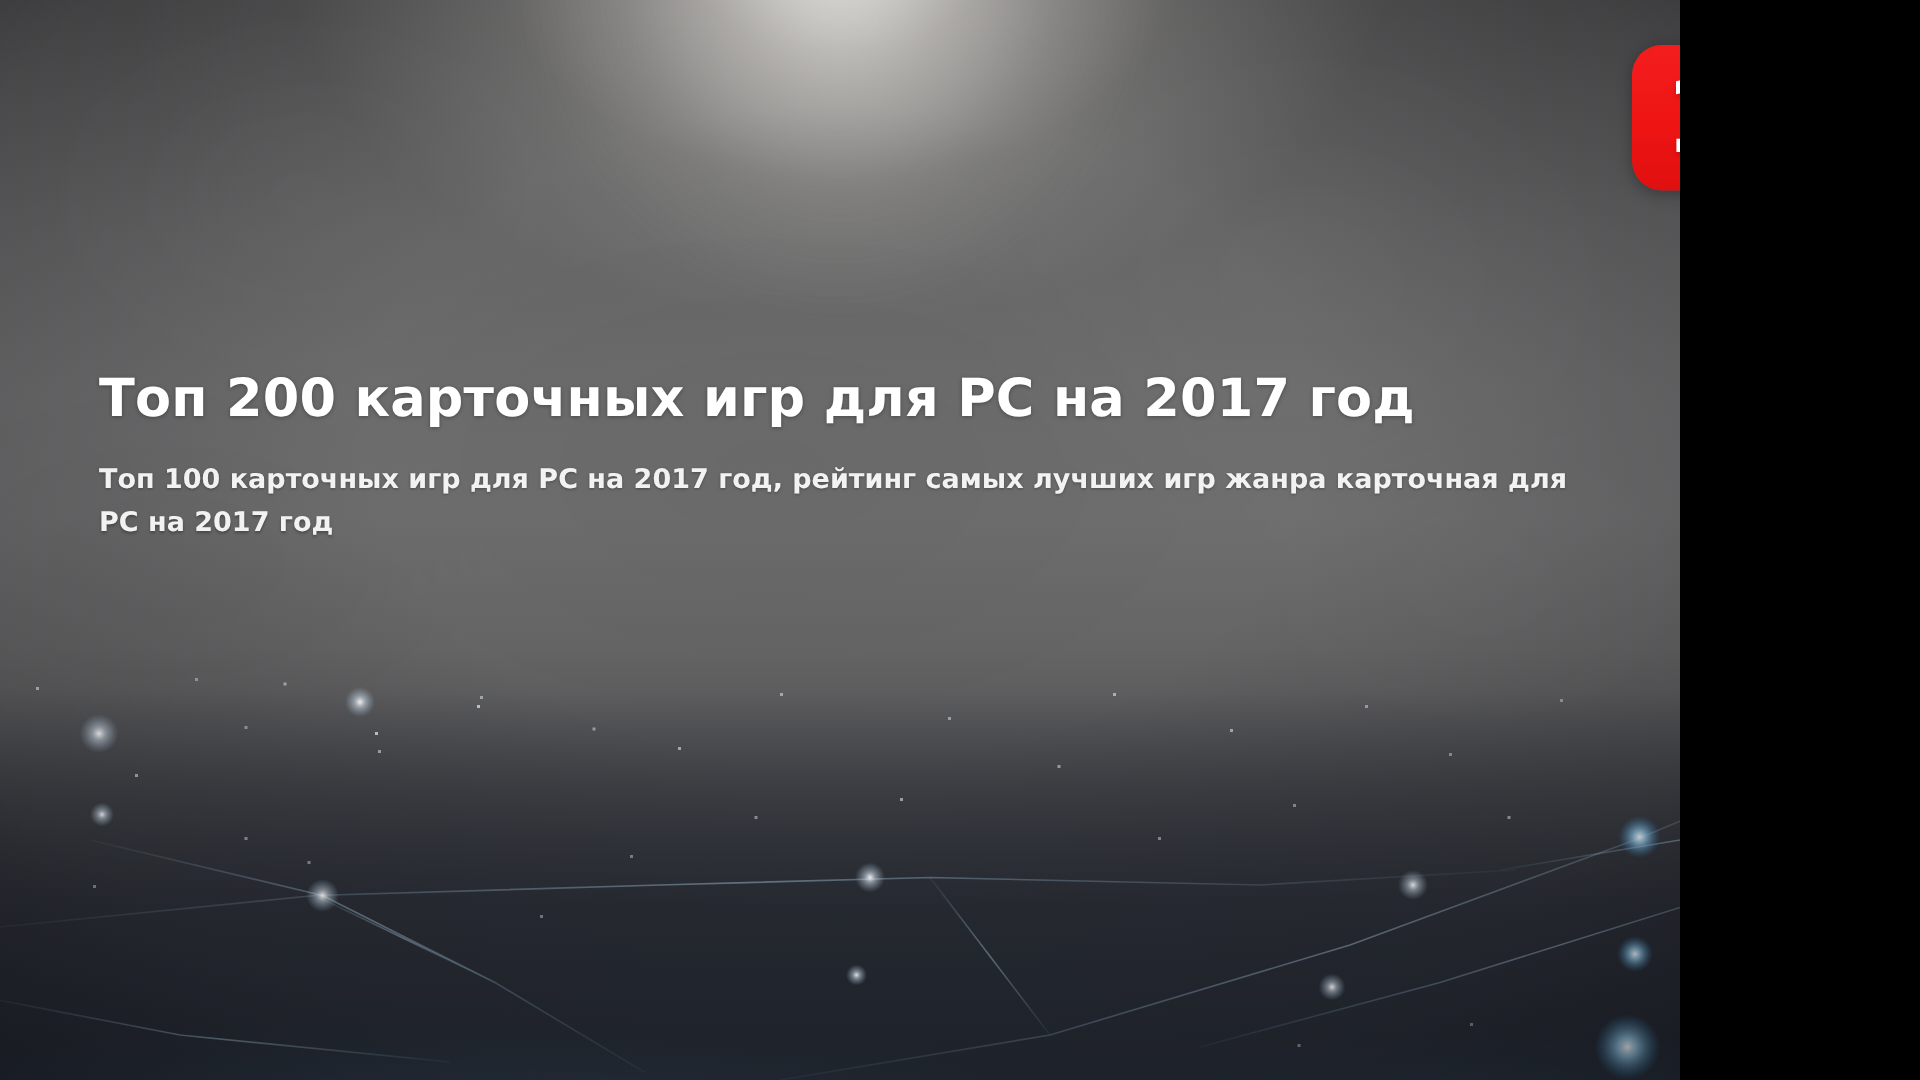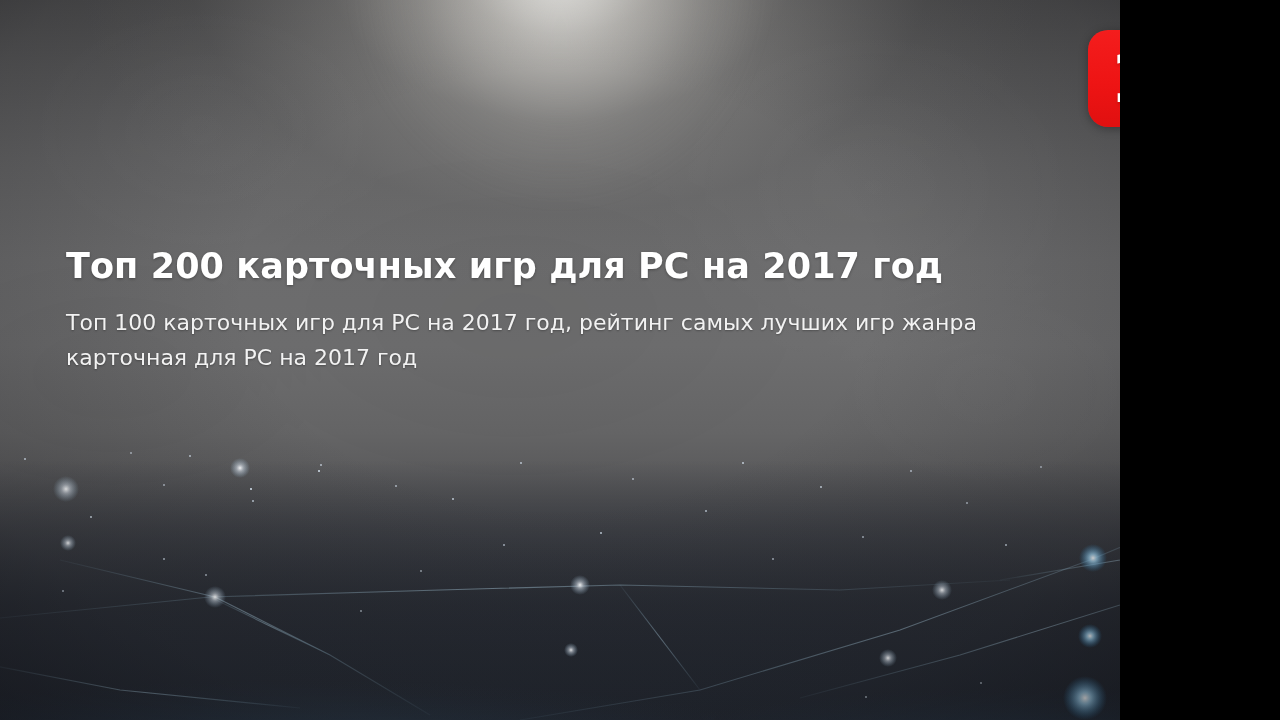--- a/index.html
+++ b/index.html
@@ -126,22 +126,22 @@
     color: #ffffff;
     font-size: 35px;
     font-weight: bold;
     line-height: 1.16;
     letter-spacing: 0.1px;
     text-shadow: 0 1px 3px rgba(0,0,0,0.32);
   }
   .page-subtitle {
     margin: 18px 0 0 0;
     color: #f2f2f2;
-    font-size: 22px;
-    font-weight: normal;
+    font-size: 18px;
+    font-weight: bold;
     line-height: 1.62;
     max-width: 1000px;
     text-shadow: 0 1px 2px rgba(0,0,0,0.30);
   }
 </style>
 </head>
 <body>
 
 <div id="stage">
 

